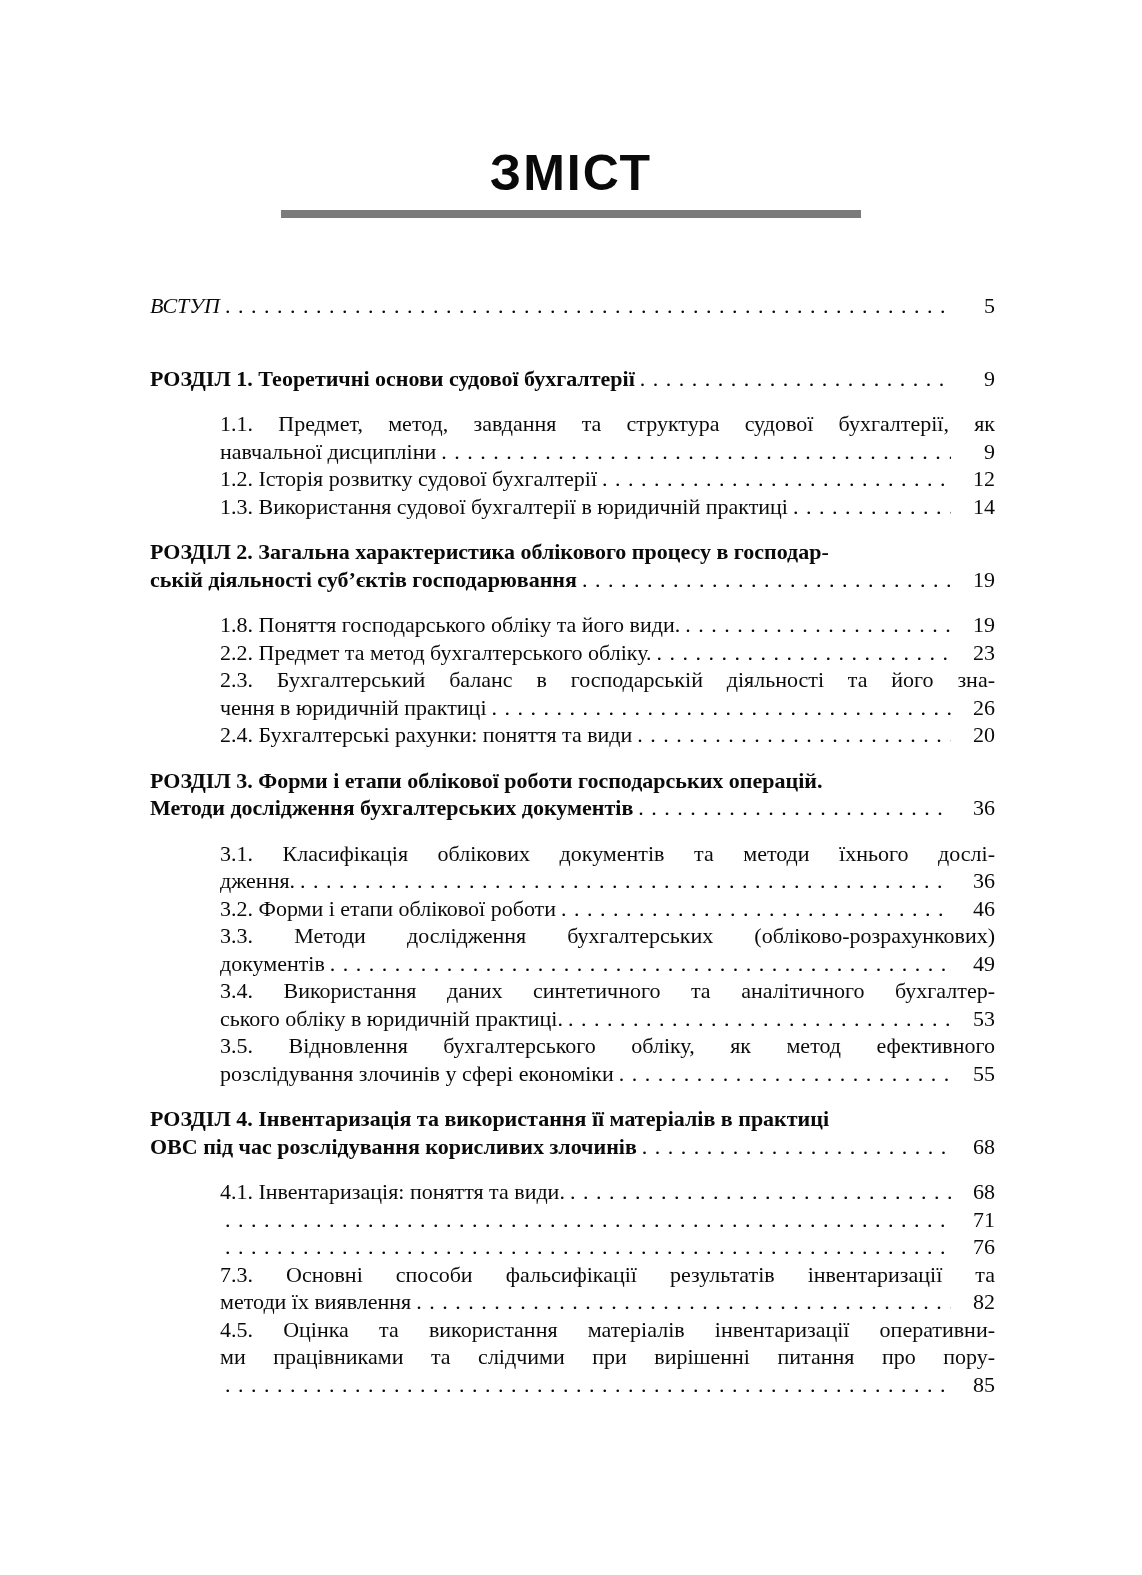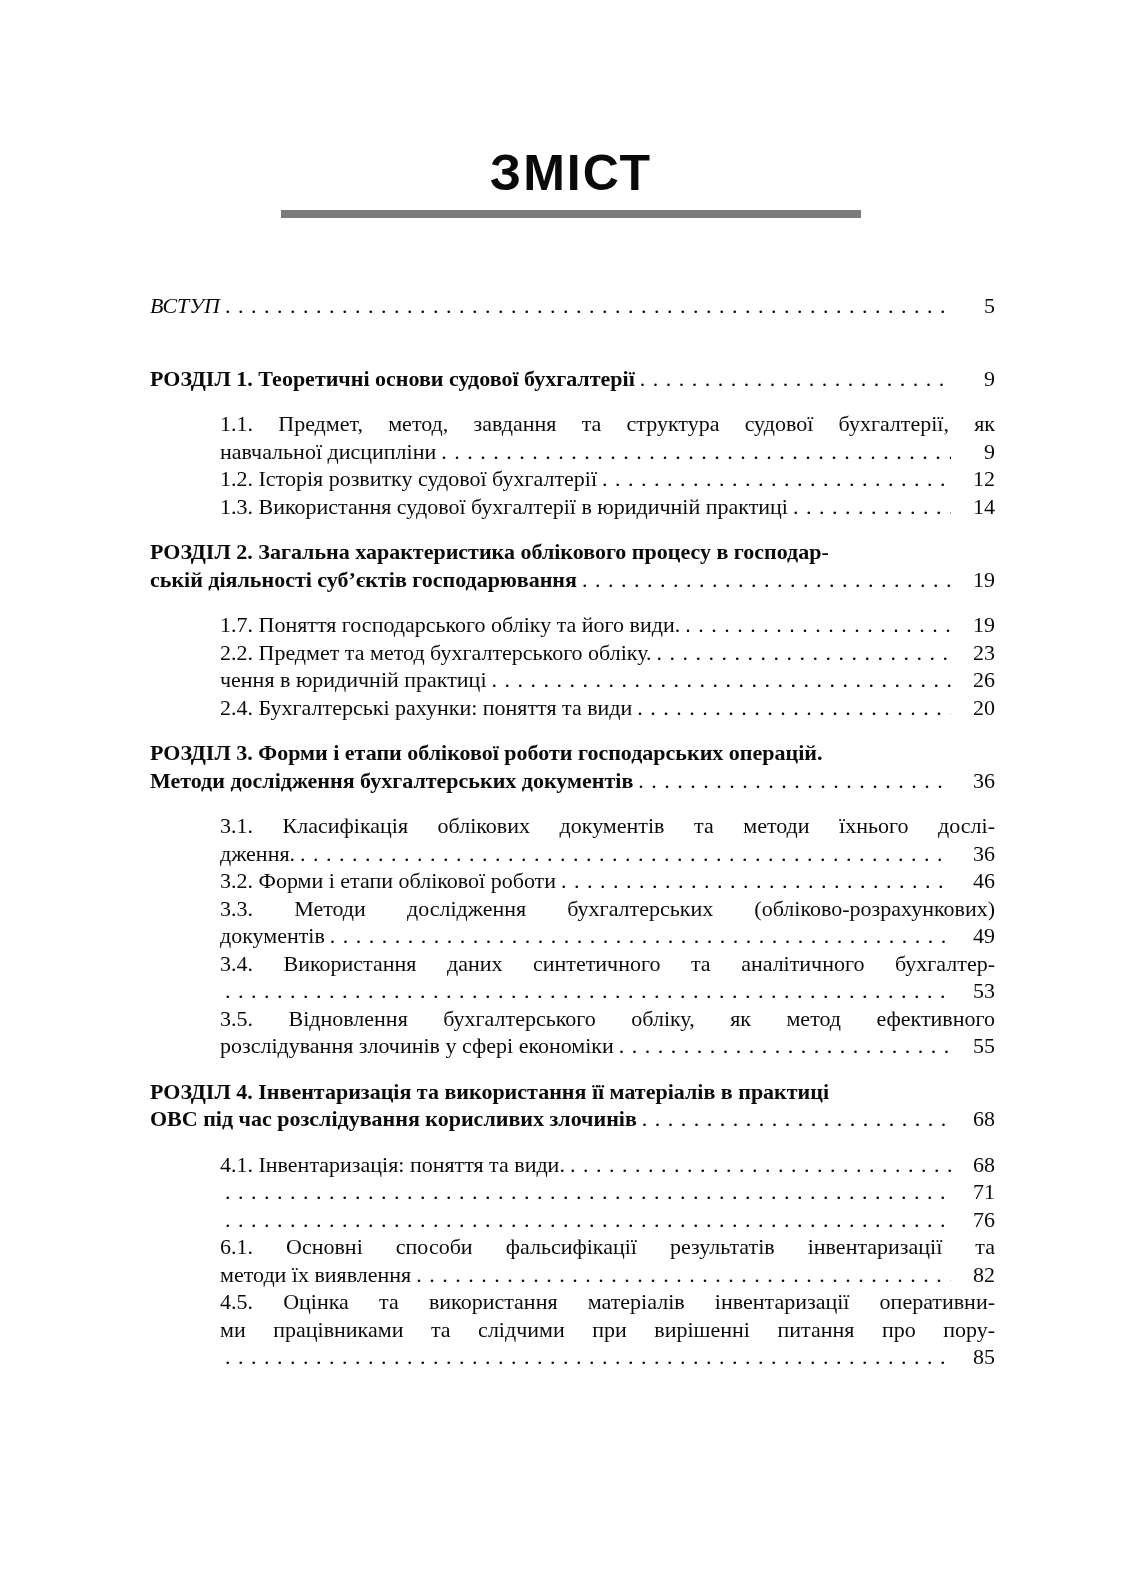--- a/index.html
+++ b/index.html
@@ -133,33 +133,34 @@
       <div class="entry chapter">
         <div class="line">РОЗДІЛ 2. Загальна характеристика облікового процесу в господар-</div>
         <div class="lrow">
           <span class="text">ській діяльності суб’єктів господарювання</span>
           <span class="dots">............................................................................................................................................................................................................................</span>
           <span class="pg">19</span>
         </div>
       </div>
       <div class="entry section">
         <div class="lrow">
-          <span class="text">1.7. Поняття господарського обліку та його види.</span>
+          <span class="text">1.8. Поняття господарського обліку та його види.</span>
           <span class="dots">............................................................................................................................................................................................................................</span>
           <span class="pg">19</span>
         </div>
       </div>
       <div class="entry section">
         <div class="lrow">
           <span class="text">2.2. Предмет та метод бухгалтерського обліку.</span>
           <span class="dots">............................................................................................................................................................................................................................</span>
           <span class="pg">23</span>
         </div>
       </div>
       <div class="entry section">
+        <div class="jline">2.3. Бухгалтерський баланс в господарській діяльності та його зна-</div>
         <div class="lrow">
           <span class="text">чення в юридичній практиці</span>
           <span class="dots">............................................................................................................................................................................................................................</span>
           <span class="pg">26</span>
         </div>
       </div>
       <div class="entry section">
         <div class="lrow">
           <span class="text">2.4. Бухгалтерські рахунки: поняття та види</span>
           <span class="dots">............................................................................................................................................................................................................................</span>
@@ -193,20 +194,21 @@
         <div class="jline">3.3. Методи дослідження бухгалтерських (обліково-розрахункових)</div>
         <div class="lrow">
           <span class="text">документів</span>
           <span class="dots">............................................................................................................................................................................................................................</span>
           <span class="pg">49</span>
         </div>
       </div>
       <div class="entry section">
         <div class="jline">3.4. Використання даних синтетичного та аналітичного бухгалтер-</div>
         <div class="lrow">
+          <span class="text">ського обліку в юридичній практиці.</span>
           <span class="dots">............................................................................................................................................................................................................................</span>
           <span class="pg">53</span>
         </div>
       </div>
       <div class="entry section">
         <div class="jline">3.5. Відновлення бухгалтерського обліку, як метод ефективного</div>
         <div class="lrow">
           <span class="text">розслідування злочинів у сфері економіки</span>
           <span class="dots">............................................................................................................................................................................................................................</span>
           <span class="pg">55</span>
@@ -233,21 +235,21 @@
           <span class="pg">71</span>
         </div>
       </div>
       <div class="entry section">
         <div class="lrow">
           <span class="dots">............................................................................................................................................................................................................................</span>
           <span class="pg">76</span>
         </div>
       </div>
       <div class="entry section">
-        <div class="jline">6.1. Основні способи фальсифікації результатів інвентаризації та</div>
+        <div class="jline">7.3. Основні способи фальсифікації результатів інвентаризації та</div>
         <div class="lrow">
           <span class="text">методи їх виявлення</span>
           <span class="dots">............................................................................................................................................................................................................................</span>
           <span class="pg">82</span>
         </div>
       </div>
       <div class="entry section">
         <div class="jline">4.5. Оцінка та використання матеріалів інвентаризації оперативни-</div>
         <div class="jline">ми працівниками та слідчими при вирішенні питання про пору-</div>
         <div class="lrow">

